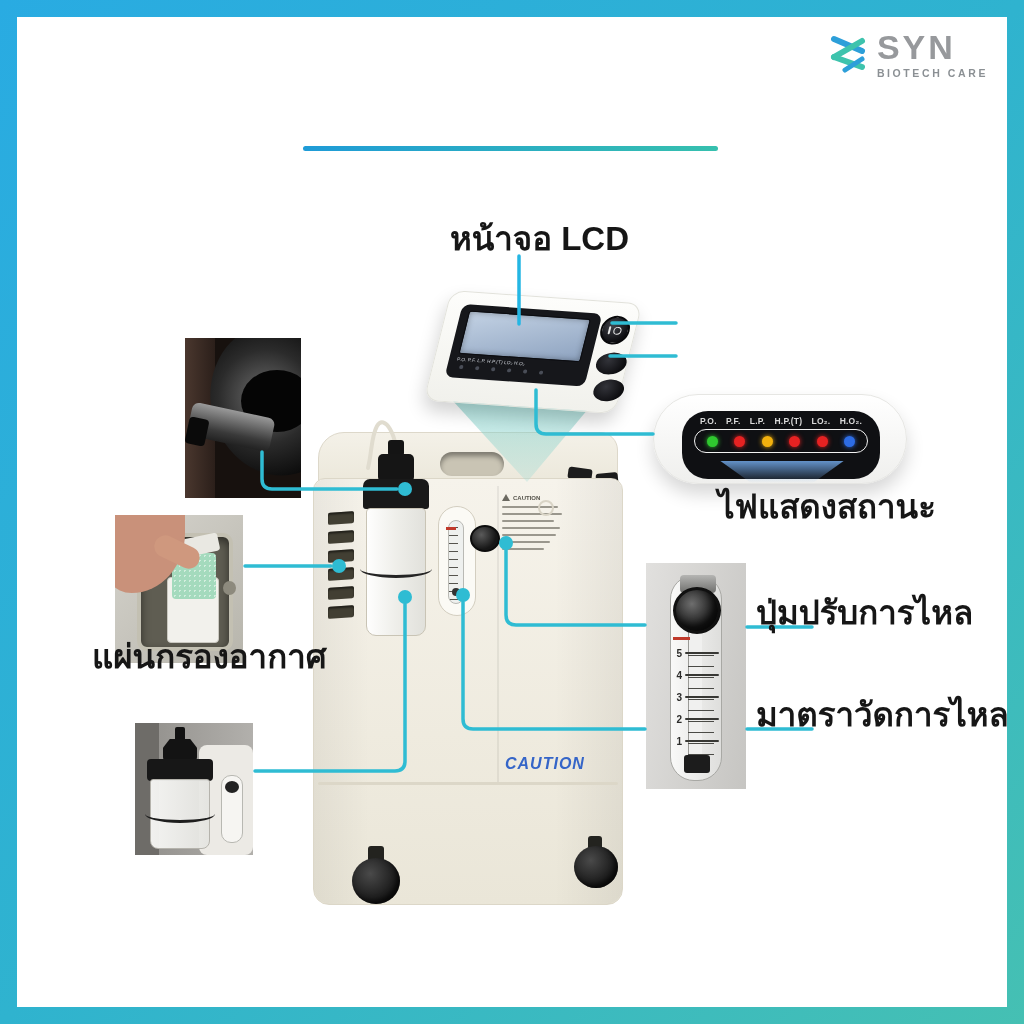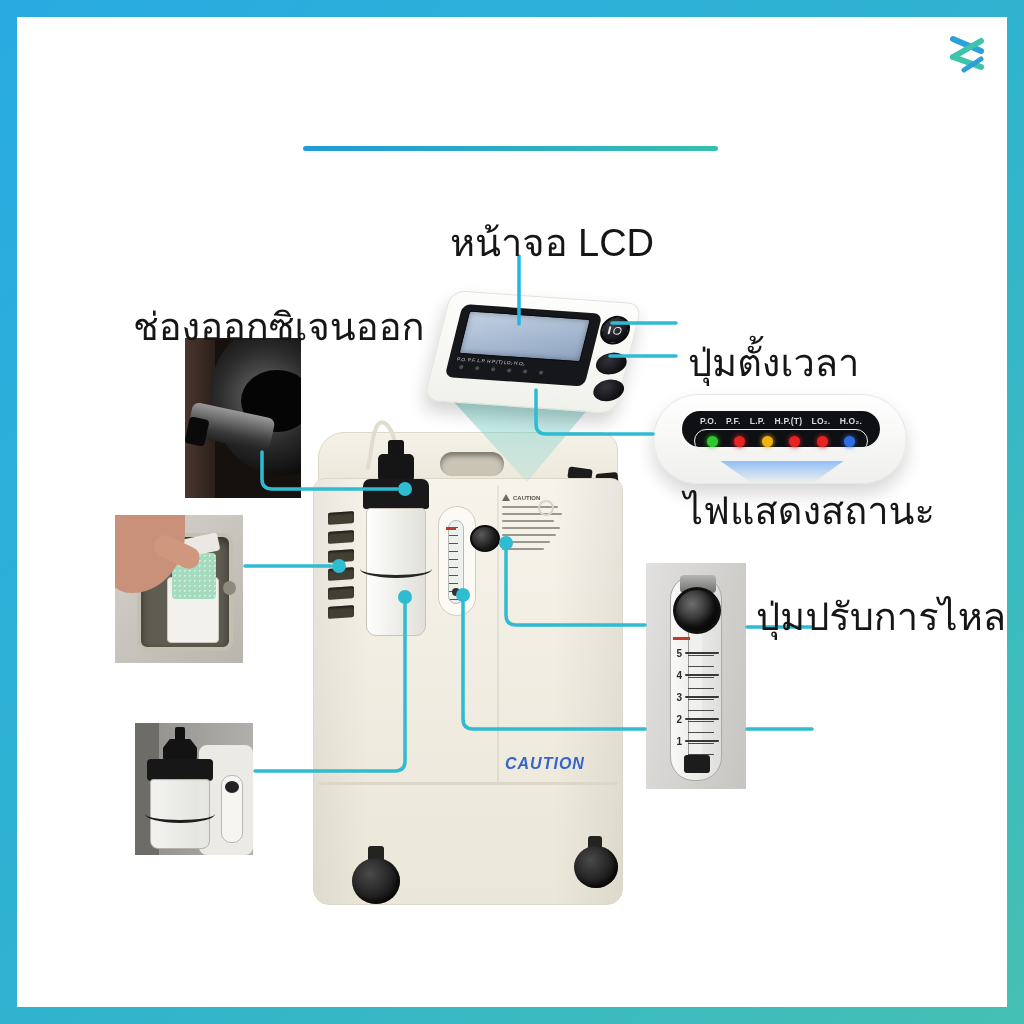--- a/index.html
+++ b/index.html
@@ -17,21 +17,21 @@
   .logo-name { font-size:34px; font-weight:700; color:#97999c; letter-spacing:3px; }
   .logo-tag  { font-size:10.5px; font-weight:600; color:#8b9094; letter-spacing:2.6px; margin-top:4px; }
 
   
   .title { position:absolute; left:0; right:0; top:84px; text-align:center;
            font-size:54px; font-weight:800; color:#0e0e0e; letter-spacing:.5px; }
   .title-underline { position:absolute; left:303px; top:146px; width:415px; height:5px; border-radius:3px;
            background:linear-gradient(90deg,#1f9bd7,#36c0ae); }
 
   
-  .callout { position:absolute; font-size:38px; font-weight:400; color:#161616; white-space:nowrap; }
+  .callout { position:absolute; font-size:33px; font-weight:700; color:#161616; white-space:nowrap; }
 
   
   .m-topcap { position:absolute; left:318px; top:432px; width:300px; height:62px;
               background:linear-gradient(180deg,#f4f1e8,#eae6d8); border:1px solid #ddd8ca;
               border-radius:26px 18px 6px 6px; }
   .m-handle { position:absolute; left:440px; top:452px; width:64px; height:24px; border-radius:12px;
               background:#c9c4b4; box-shadow:inset 0 4px 5px rgba(0,0,0,.38); }
   .m-clip1  { position:absolute; left:568px; top:468px; width:24px; height:12px; background:#1c1c1c;
               border-radius:3px; transform:rotate(8deg); }
   .m-clip2  { position:absolute; left:596px; top:473px; width:22px; height:12px; background:#1c1c1c;
@@ -109,21 +109,21 @@
   .cp-power-circ { width:8px; height:8px; border:1.6px solid #e8e8e8; border-radius:50%; }
   .cp-btn   { position:absolute; width:30px; height:22px; border-radius:50%;
             background:radial-gradient(circle at 40% 32%,#33343a,#0d0d10 72%); }
   .cp-btn.b1{ left:160px; top:50px; transform:rotate(-8deg); }
   .cp-btn.b2{ left:164px; top:77px; transform:rotate(-8deg); }
 
   
   .spanel { position:absolute; left:653px; top:394px; width:254px; height:90px; border-radius:45px;
             background:linear-gradient(180deg,#ffffff,#efefed); border:1px solid #e6e6e3;
             box-shadow:0 10px 18px rgba(0,0,0,.16); }
-  .sp-black { position:absolute; left:28px; top:16px; width:198px; height:36px; background:#0f1013;
+  .sp-black { position:absolute; left:28px; top:16px; width:198px; height:68px; background:#0f1013;
             border-radius:26px; padding:5px 12px 0 12px; }
   .sp-labels{ display:flex; justify-content:space-between; font-size:8.5px; font-weight:600; color:#dadada;
             padding:0 6px; letter-spacing:.2px; }
   .sp-ledbox{ margin-top:3px; height:24px; border:1.5px solid #f2f2f2; border-radius:13px;
             display:flex; justify-content:space-between; align-items:center; padding:0 12px; }
   .sp-led   { width:11px; height:11px; border-radius:50%; }
   .sp-reflect { position:absolute; left:58px; top:66px; width:140px; height:22px;
             background:linear-gradient(180deg,rgba(120,178,245,.8),rgba(120,178,245,0));
             clip-path:polygon(6% 0,94% 0,72% 100%,28% 100%); }
 
@@ -197,20 +197,24 @@
   <div class="inner"></div>
   <div class="content">
 
     <div class="logo">
       <svg width="42" height="48" viewBox="0 0 42 48">
         <path d="M7,9 L35,21" stroke="#2d9fd9" stroke-width="6" stroke-linecap="round" fill="none"></path>
         <path d="M35,11 L7,27" stroke="#3ec3ad" stroke-width="6" stroke-linecap="round" fill="none"></path>
         <path d="M7,27 L35,37" stroke="#3ec3ad" stroke-width="6" stroke-linecap="round" fill="none"></path>
         <path d="M35,29 L18,40" stroke="#2d9fd9" stroke-width="5" stroke-linecap="round" fill="none"></path>
       </svg>
+      <div class="logo-text">
+        <span class="logo-name">SYN</span>
+        <span class="logo-tag">BIOTECH CARE</span>
+      </div>
     </div>
 
     <div class="title-underline"></div>
 
     <div class="m-topcap"></div>
     <div class="m-handle"></div>
     <div class="m-clip1"></div>
     <div class="m-clip2"></div>
     <div class="m-wheel-bl"></div>
     <div class="m-body"></div>
@@ -391,19 +395,19 @@
       <path class="conn" d="M747,627 L812,627" stroke-width="3.5" fill="none" stroke-linecap="round" stroke="#2fbcd3"></path>
       <path class="conn" d="M747,729 L812,729" stroke-width="3.5" fill="none" stroke-linecap="round" stroke="#2fbcd3"></path>
       <circle class="conn-dot" cx="405" cy="489" r="7" fill="#2fbcd3"></circle>
       <circle class="conn-dot" cx="339" cy="566" r="7" fill="#2fbcd3"></circle>
       <circle class="conn-dot" cx="405" cy="597" r="7" fill="#2fbcd3"></circle>
       <circle class="conn-dot" cx="463" cy="595" r="7" fill="#2fbcd3"></circle>
       <circle class="conn-dot" cx="506" cy="543" r="7" fill="#2fbcd3"></circle>
     </svg>
 
     <div class="callout" style="left:450px; top:212px; width:170px; text-align:center;">หน้าจอ LCD</div>
-    <div class="callout" style="left:133px; top:296px;">ช่องออกซิเจนออก</div>
-    <div class="callout" style="left:688px; top:332px;">ปุ่มตั้งเวลา</div>
-    <div class="callout" style="left:684px; top:480px;">ไฟแสดงสถานะ</div>
+    <div class="callout" style="left:718px; top:480px;">ไฟแสดงสถานะ</div>
+    <div class="callout" style="left:92px; top:630px;">แผ่นกรองอากาศ</div>
     <div class="callout" style="left:756px; top:586px;">ปุ่มปรับการไหล</div>
+    <div class="callout" style="left:756px; top:688px;">มาตราวัดการไหล</div>
 
   </div>
 </div>
 
 </body></html>

